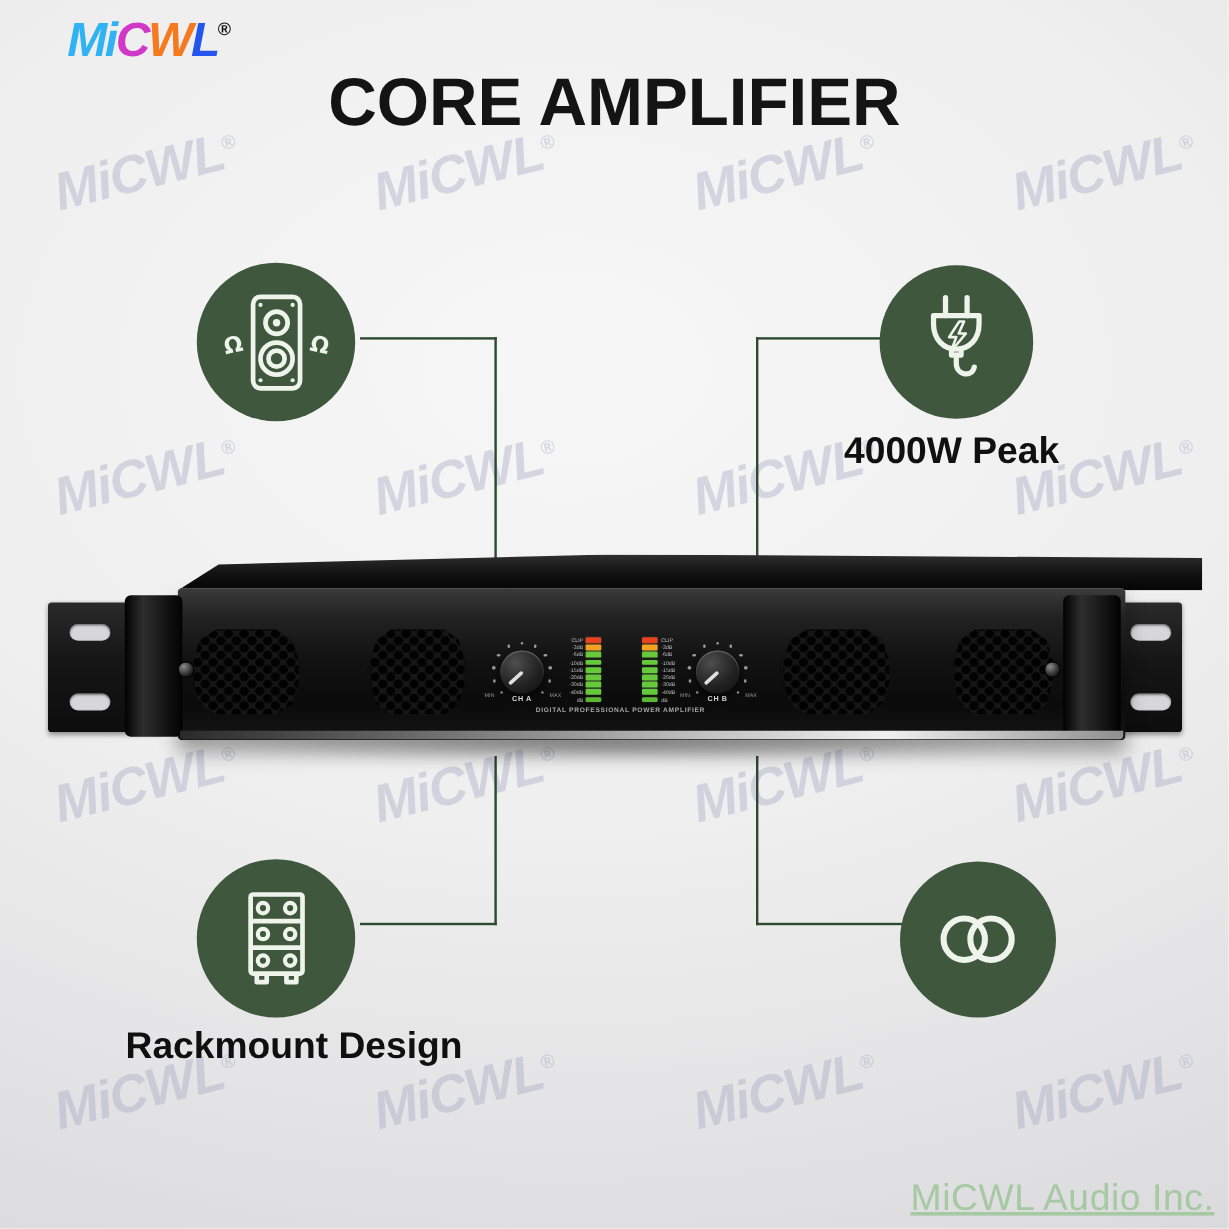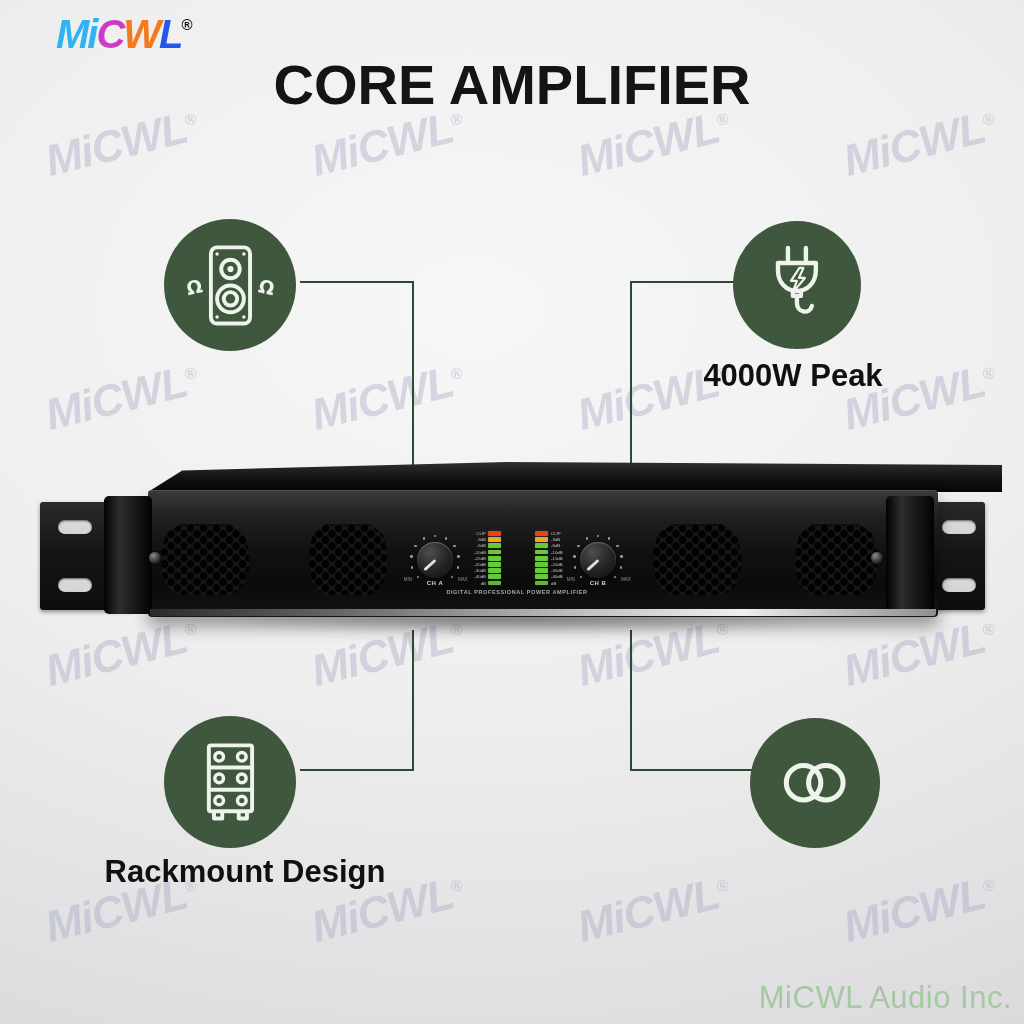--- a/index.html
+++ b/index.html
@@ -70,21 +70,21 @@
   .meter-labels div{height:6.2px;line-height:6.2px;font-size:4.4px;color:#c2c2c2;white-space:nowrap;}
   .meter-labels.right div{text-align:left;}
   .meter-labels.left div{text-align:right;}
   .led-col{position:absolute;top:531px;width:13px;z-index:7;}
   .led-seg{width:13px;height:4.8px;margin-bottom:1.4px;border-radius:1px;
     box-shadow:0 0 2px rgba(255,255,255,.15);}
   .panel-text{position:absolute;left:437px;top:589px;width:160px;z-index:7;text-align:center;
     font-size:5.5px;letter-spacing:.6px;color:#a8a8a8;white-space:nowrap;font-weight:700;}
   
   .footer-text{position:absolute;right:12px;top:980px;z-index:6;font-size:31px;
-    letter-spacing:.5px;color:var(--footer-green,#a6c8a2);}
+    letter-spacing:.5px;color:var(--footer-green,#a6c8a2);text-decoration:underline;}
 </style>
 </head>
 <body>
 
 <div id="stage">
 
   <div>
       <div class="wm" style="left: 44px; top: 118px;"><span>MiCWL</span><sup>®</sup></div>
       <div class="wm" style="left: 310px; top: 118px;"><span>MiCWL</span><sup>®</sup></div>
       <div class="wm" style="left: 576px; top: 118px;"><span>MiCWL</span><sup>®</sup></div>

